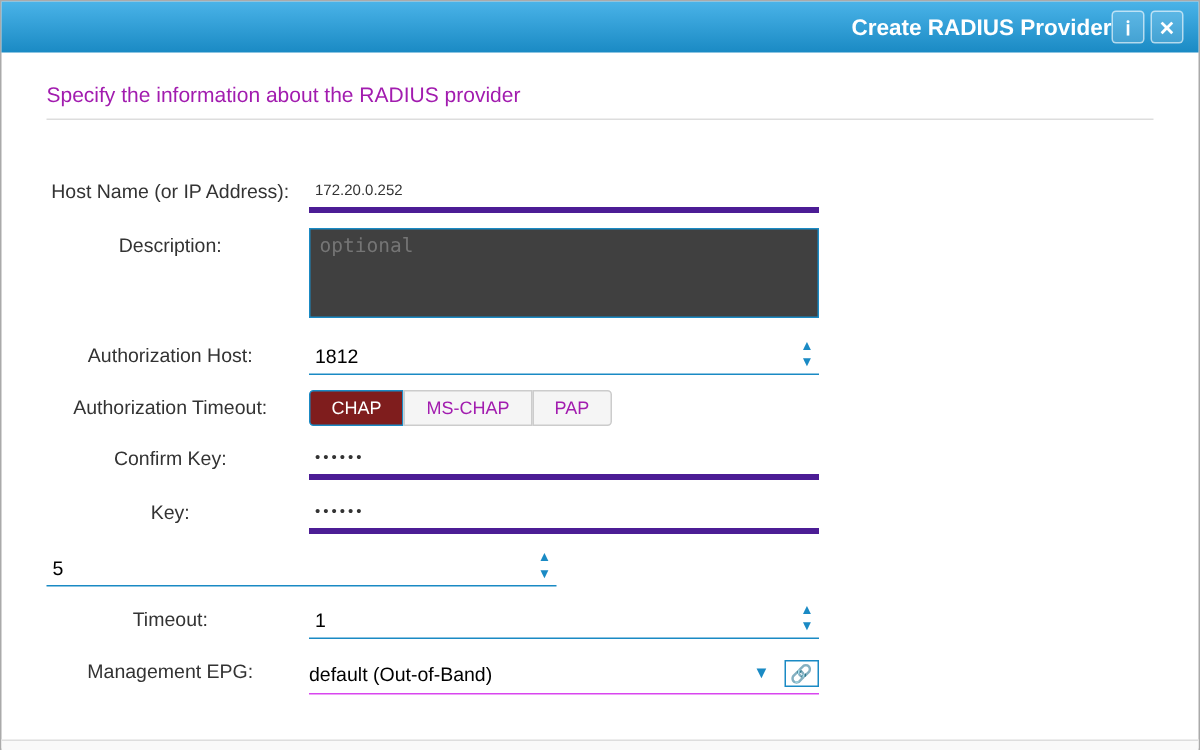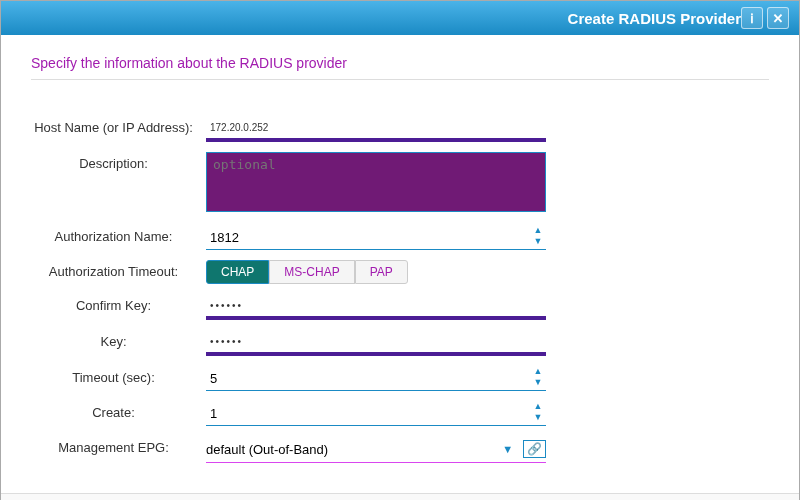--- a/index.html
+++ b/index.html
@@ -106,21 +106,21 @@
     }
     .textarea-input {
       width: 100%;
       height: 60px;
       border: 1px solid #1a8ac4;
       outline: none;
       font-size: 13px;
       color: #999;
       padding: 4px 6px;
       resize: none;
-      background: #701a75;
+      background: #404040;
     }
     .spinner-input {
       display: flex;
       border-bottom: 1px solid #1a8ac4;
       width: 100%;
     }
     .spinner-input input {
       flex: 1;
       border: none;
       outline: none;
@@ -154,21 +154,21 @@
       border: 1px solid #ccc;
       background: #f5f5f5;
       cursor: pointer;
       font-size: 12px;
       color: #a21caf;
       outline: none;
     }
     .protocol-btn:first-child { border-radius: 3px 0 0 3px; }
     .protocol-btn:last-child { border-radius: 0 3px 3px 0; }
     .protocol-btn.active {
-      background: #0f766e;
+      background: #7f1d1d;
       color: #fff;
       border-color: #1a8ac4;
     }
     .password-field {
       letter-spacing: 2px;
       color: #333;
     }
     .select-row {
       display: flex;
       align-items: center;
@@ -249,21 +249,21 @@
       </div>
 
       <div class="form-row">
         <div class="form-label">Description:</div>
         <div class="form-control">
           <textarea class="textarea-input" placeholder="optional" style=""></textarea>
         </div>
       </div>
 
       <div class="form-row">
-        <div class="form-label">Authorization Name:</div>
+        <div class="form-label">Authorization Host:</div>
         <div class="form-control">
           <div class="spinner-input">
             <input type="text" value="1812" style="">
             <div class="spinner-arrows">
               <div class="spinner-arrow">▲</div>
               <div class="spinner-arrow">▼</div>
             </div>
           </div>
         </div>
       </div>
@@ -287,34 +287,33 @@
       </div>
 
       <div class="form-row">
         <div class="form-label">Key:</div>
         <div class="form-control">
           <input class="text-input password-field" type="password" value="123456" style="">
         </div>
       </div>
 
       <div class="form-row">
-        <div class="form-label">Timeout (sec):</div>
         <div class="form-control">
           <div class="spinner-input">
             <input type="text" value="5" style="">
             <div class="spinner-arrows">
               <div class="spinner-arrow">▲</div>
               <div class="spinner-arrow">▼</div>
             </div>
           </div>
         </div>
       </div>
 
       <div class="form-row">
-        <div class="form-label">Create:</div>
+        <div class="form-label">Timeout:</div>
         <div class="form-control">
           <div class="spinner-input">
             <input type="text" value="1" style="">
             <div class="spinner-arrows">
               <div class="spinner-arrow">▲</div>
               <div class="spinner-arrow">▼</div>
             </div>
           </div>
         </div>
       </div>

